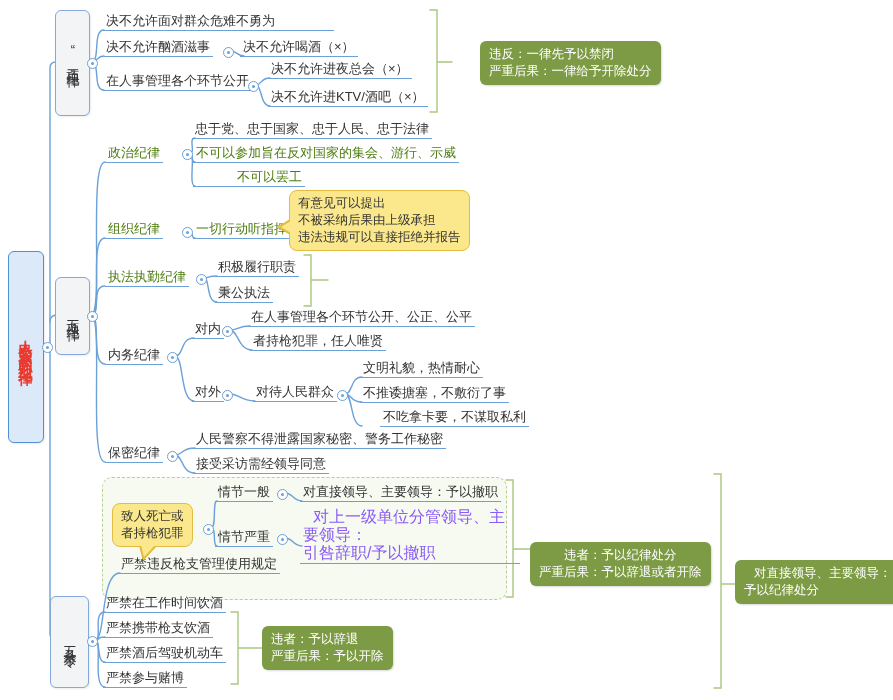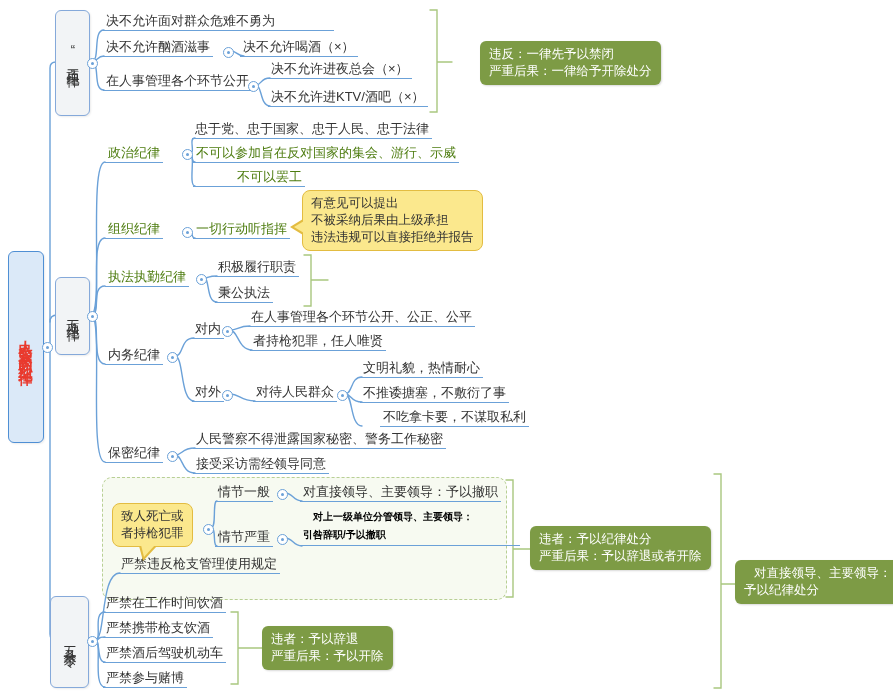--- a/index.html
+++ b/index.html
@@ -2,22 +2,22 @@
 <html><head>
 <meta charset="utf-8">
 <style>
   html,body{margin:0;padding:0;background:#fff;}
   #canvas{position:relative;width:893px;height:700px;background:#fff;overflow:hidden;
           font-family:"Liberation Sans","DejaVu Sans",sans-serif;}
   svg.lines{position:absolute;left:0;top:0;z-index:2;}
   .topic{position:absolute;z-index:3;font-size:13px;line-height:17px;white-space:nowrap;
          color:#333;padding:0 3px 1px 3px;border-bottom:1.4px solid #6ba1d8;}
   .topic.red{color:#4d7c0f;}
-  .multi{position:absolute;z-index:3;font-size:10px;line-height:18px;color:#000000;
-         border-bottom:1.4px solid #6ba1d8;padding:0 3px 1px 3px;font-weight:bold;}
+  .multi{position:absolute;z-index:3;font-size:16px;line-height:18px;color:#8b5cf6;
+         border-bottom:1.4px solid #6ba1d8;padding:0 3px 1px 3px;}
   .vnode{position:absolute;z-index:3;writing-mode:vertical-lr;text-orientation:upright;
          background:#f2f4f6;border:1.3px solid #85a9da;border-radius:6px;
          display:flex;align-items:center;justify-content:center;
          font-size:13px;letter-spacing:3px;color:#333;box-shadow:1px 1px 2px rgba(0,0,0,.08);}
   .vnode.root{background:#dbe9f8;border-color:#4f8fd4;color:#e93a2e;font-weight:bold;
          font-size:14px;letter-spacing:4px;}
   .gbox{position:absolute;z-index:3;background:#7d9b45;color:#fff;border-radius:6px;
         font-size:12.5px;line-height:17px;padding:5px 9px;white-space:nowrap;
         box-shadow:1px 1px 2px rgba(0,0,0,.15);}
   .callout{position:absolute;z-index:4;background:#fbe88d;border:1.5px solid #e3bc41;
@@ -124,21 +124,21 @@
     <div>严重后果：一律给予开除处分</div>
   </div>
 
   <div class="topic red" style="left:105px;top:144px;">政治纪律</div>
   <div class="topic" style="left:192px;top:120px;">忠于党、忠于国家、忠于人民、忠于法律</div>
   <div class="topic red" style="left:193px;top:144px;">不可以参加旨在反对国家的集会、游行、示威</div>
   <div class="topic red" style="left:193px;top:168px;padding-left:44px;">不可以罢工</div>
 
   <div class="topic red" style="left:105px;top:220px;">组织纪律</div>
   <div class="topic red" style="left:193px;top:220px;">一切行动听指挥</div>
-  <div class="callout" style="left:302px;top:190px;">
+  <div class="callout" style="left:289px;top:190px;">
     <i class="tail-l-b"></i>
     <i class="tail-l-f"></i>
     <div>有意见可以提出</div>
     <div>不被采纳后果由上级承担</div>
     <div>违法违规可以直接拒绝并报告</div>
   </div>
 
   <div class="topic red" style="left:105px;top:268px;">执法执勤纪律</div>
   <div class="topic" style="left:215px;top:258px;">积极履行职责</div>
   <div class="topic" style="left:215px;top:284px;">秉公执法</div>
@@ -164,21 +164,21 @@
     <div>者持枪犯罪</div>
   </div>
   <div class="topic" style="left:215px;top:483px;">情节一般</div>
   <div class="topic" style="left:300px;top:483px;">对直接领导、主要领导：予以撤职</div>
   <div class="topic" style="left:215px;top:528px;">情节严重</div>
   <div class="multi" style="left:300px;top:508px;width:214px;">
     <div class="indent1">对上一级单位分管领导、主要领导：</div>
     <div>引咎辞职/予以撤职</div>
   </div>
   <div class="topic" style="left:118px;top:555px;">严禁违反枪支管理使用规定</div>
-  <div class="gbox" style="left:530px;top:526px;">
+  <div class="gbox" style="left:530px;top:542px;text-align:center;">
     <div>违者：予以纪律处分</div>
     <div>严重后果：予以辞退或者开除</div>
   </div>
 
   <div class="topic" style="left:103px;top:594px;">严禁在工作时间饮酒</div>
   <div class="topic" style="left:103px;top:619px;">严禁携带枪支饮酒</div>
   <div class="topic" style="left:103px;top:644px;">严禁酒后驾驶机动车</div>
   <div class="topic" style="left:103px;top:669px;">严禁参与赌博</div>
   <div class="gbox" style="left:262px;top:626px;">
     <div>违者：予以辞退</div>

